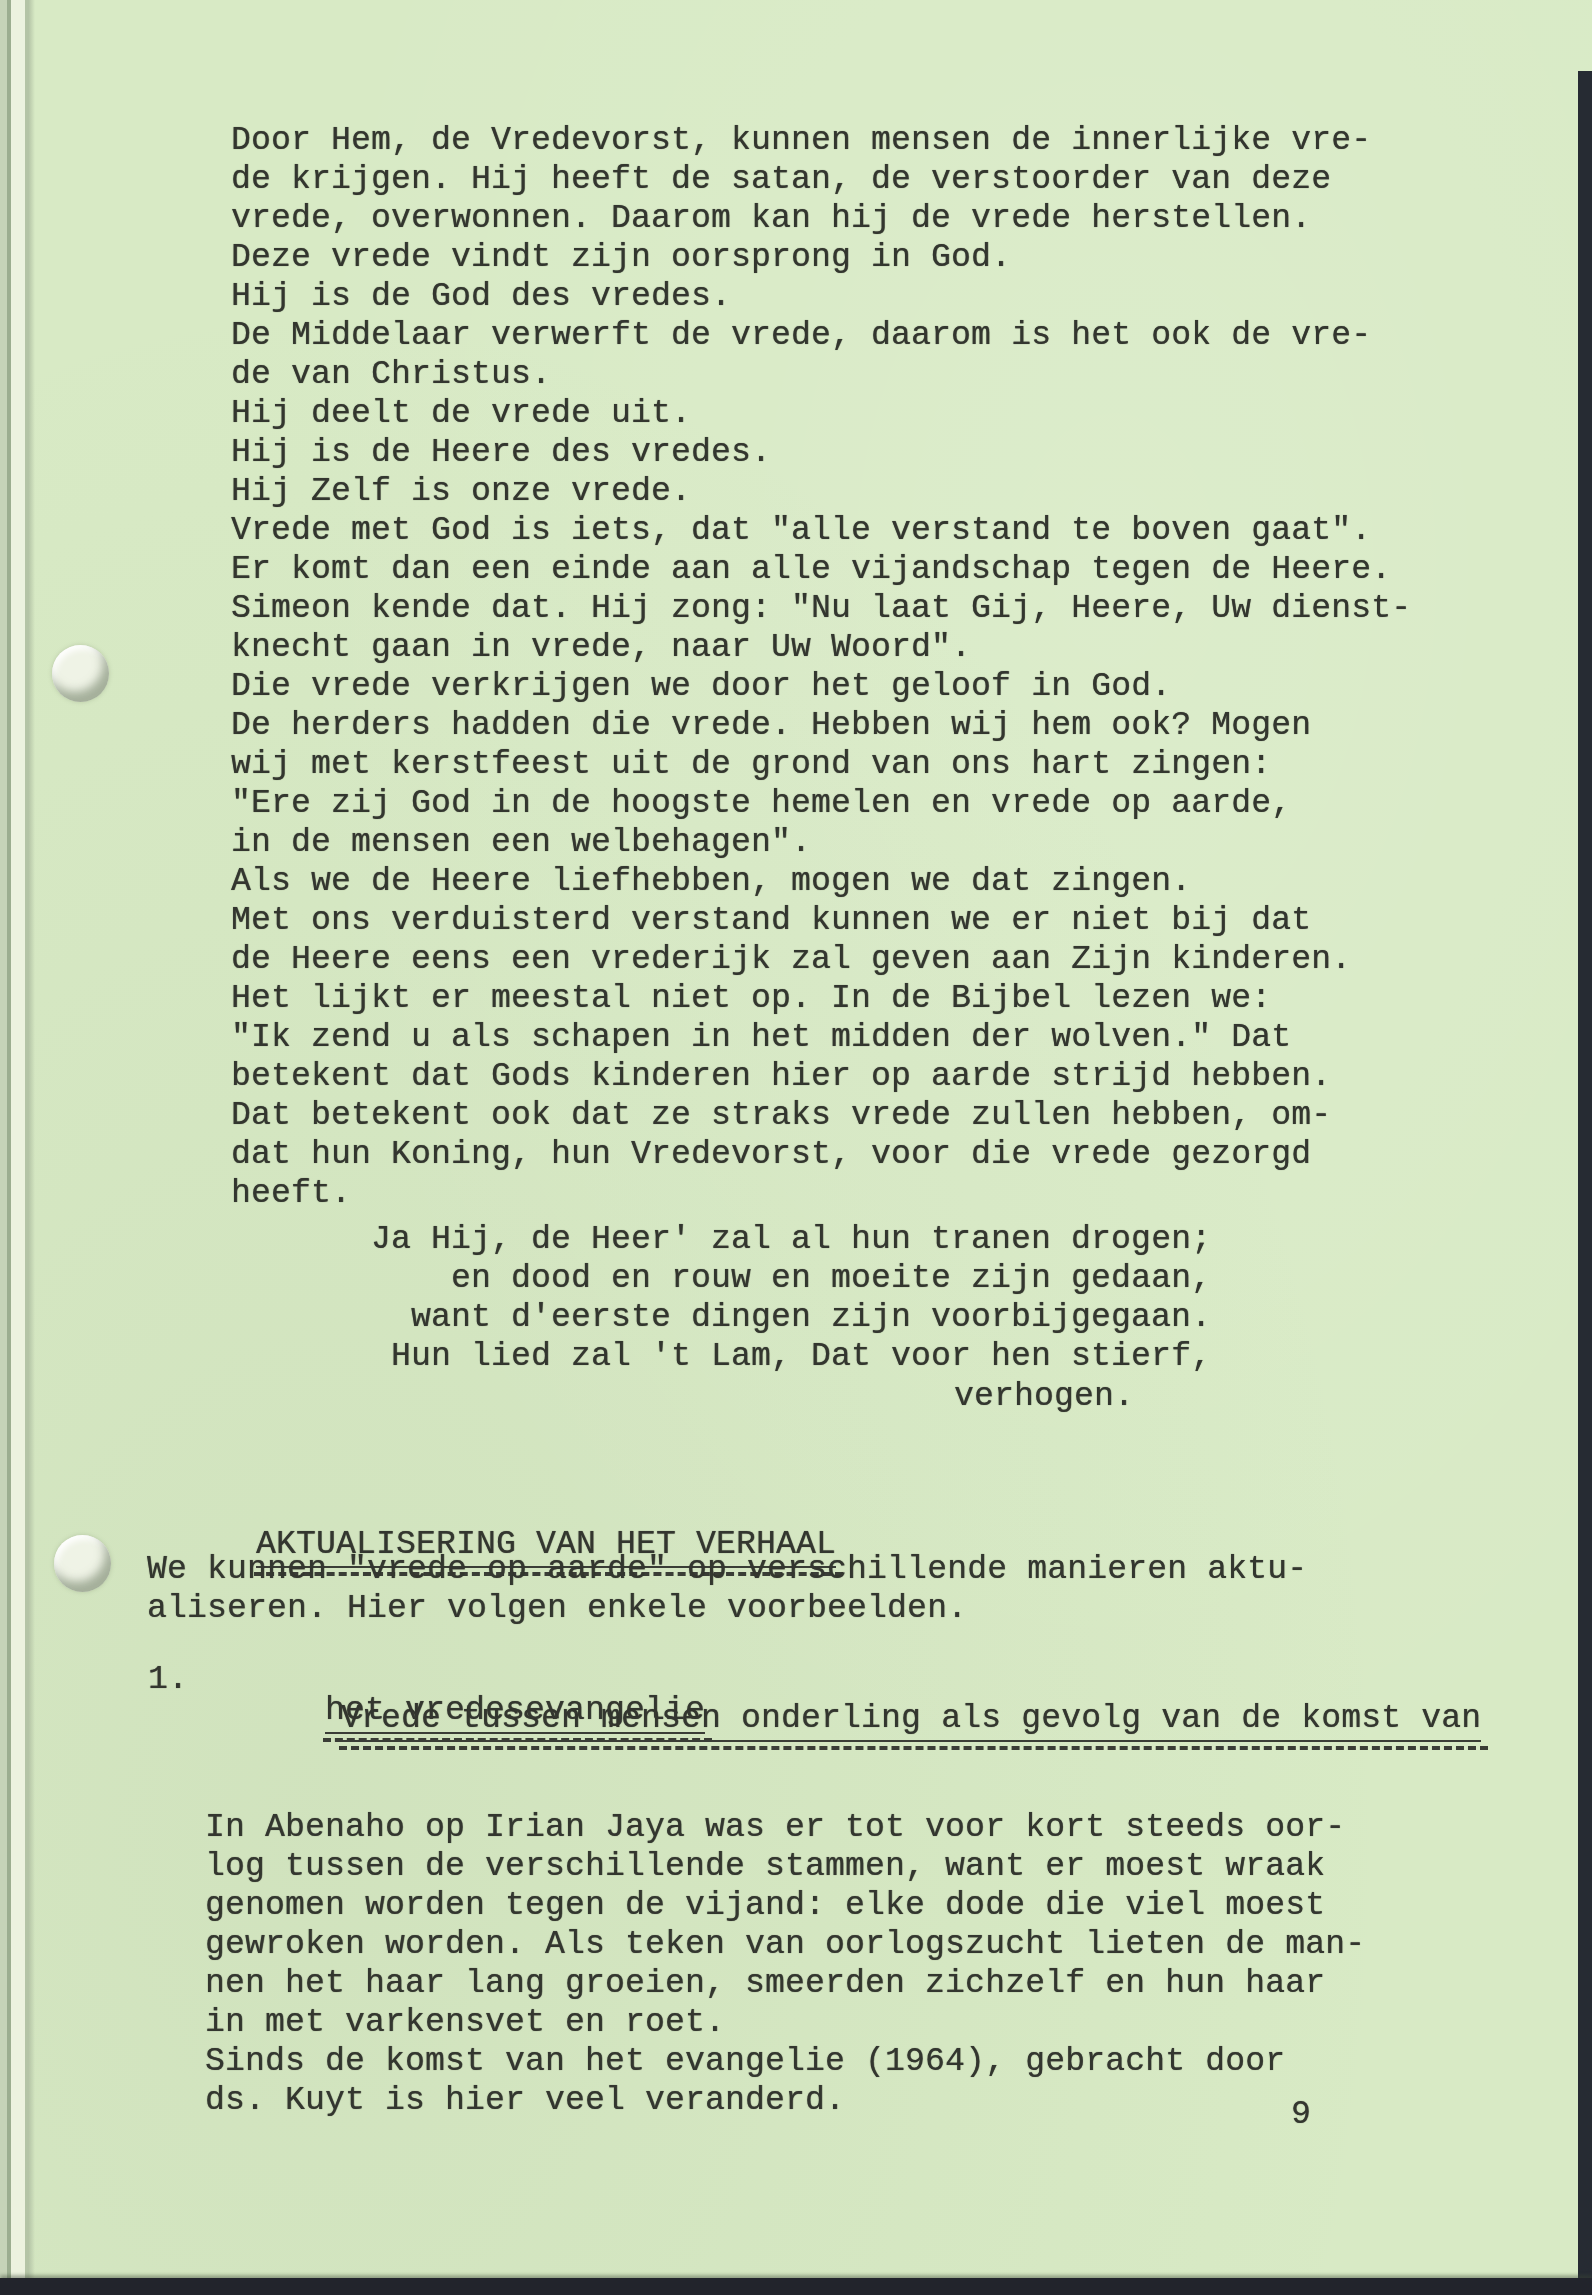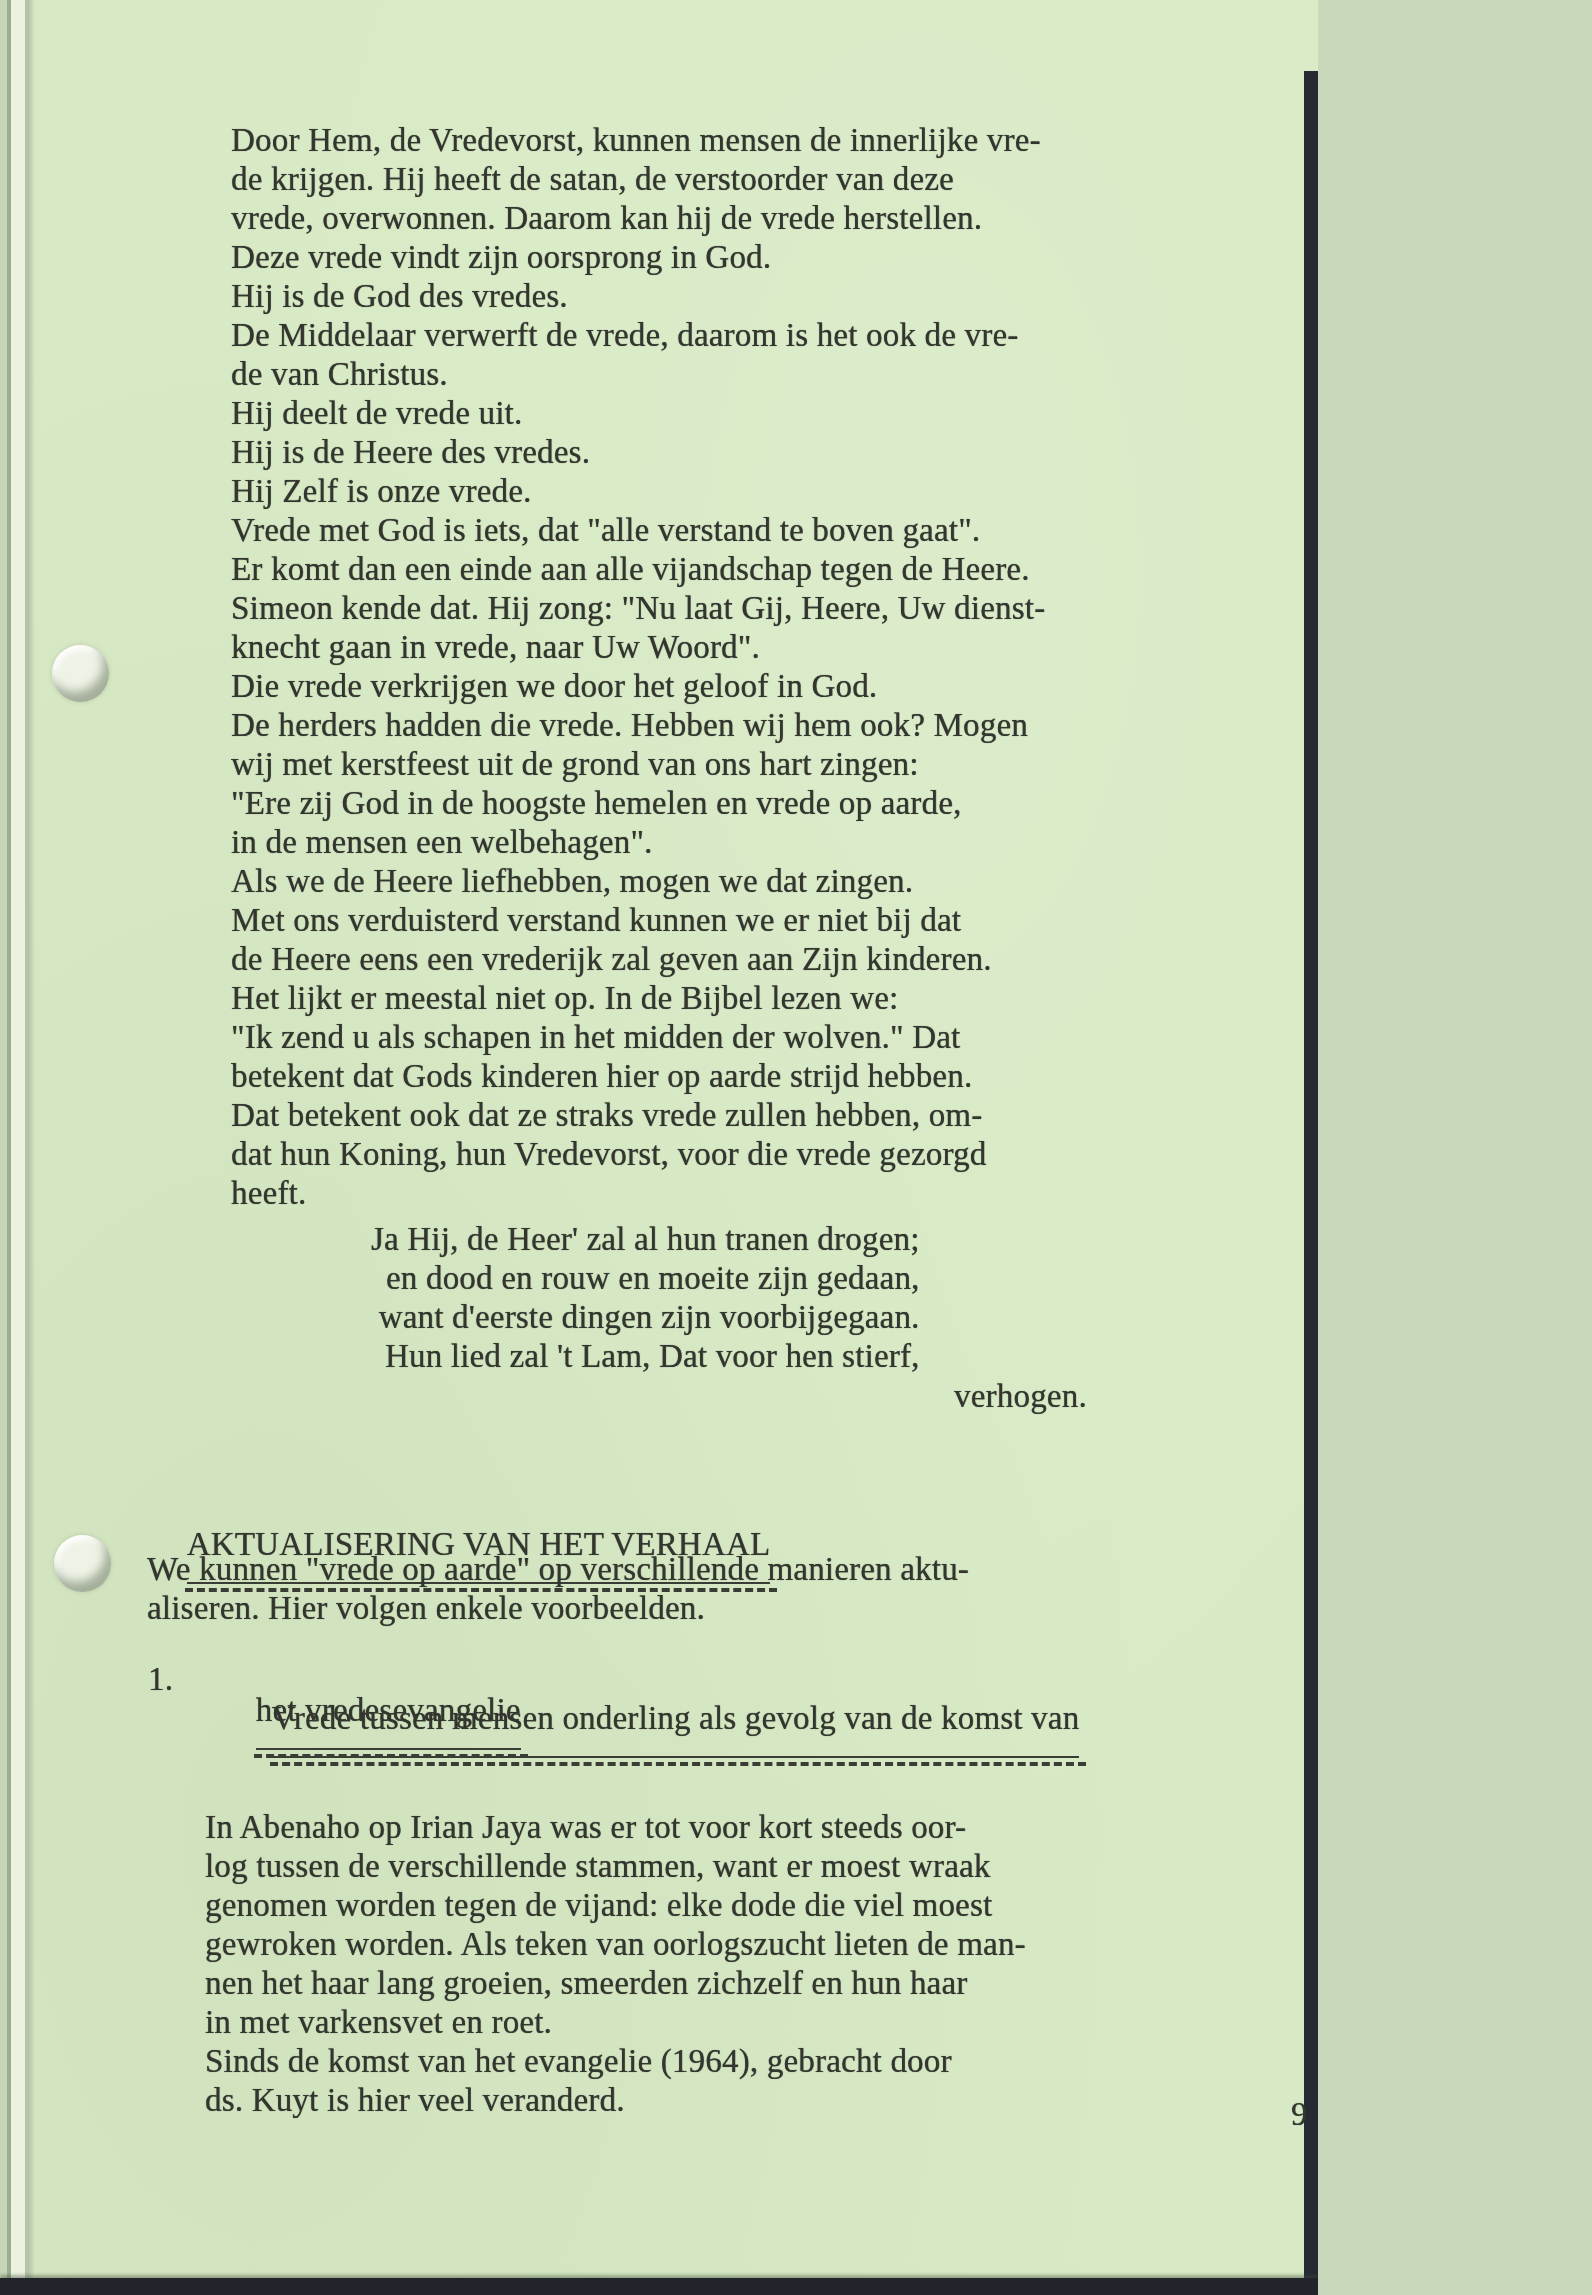--- a/index.html
+++ b/index.html
@@ -1,38 +1,38 @@
 <!DOCTYPE html>
 <html style="font-size:14px"><head>
 <meta charset="utf-8">
 <style>
   html,body{margin:0;padding:0;background:#c9d8ba;}
   .scan{
     position:relative;
-    width:1318px;height:2295px;
+    width:1592px;height:2295px;
     background:
       radial-gradient(ellipse at 70% 25%, rgba(255,255,255,0.10), rgba(255,255,255,0) 55%),
       radial-gradient(ellipse at 20% 80%, rgba(120,140,100,0.08), rgba(120,140,100,0) 60%),
       #d8eac5;
     overflow:hidden;
-    font-family:Liberation Serif, serif;
+    font-family:Liberation Mono, monospace;
     color:#33362f;
   }
   .content{filter:blur(0.3px);}
   .block{
     position:absolute;
     font-size:33px;
     line-height:39px;
     white-space:pre;
     letter-spacing:0.2px;
     text-shadow:0 0 1.1px rgba(45,48,40,0.55), 0.4px 0 0 rgba(45,48,40,0.45);
   }
   .uline{
     display:inline-block;
-    padding-bottom:18px;
+    padding-bottom:2px;
     border-bottom:2.6px solid #3a3d36;
     position:relative;
   }
   .uline::after{
     content:'';
     position:absolute;left:-1.7px;right:-7px;bottom:-9.5px;
     border-bottom:4.3px dashed #3a3d36;
   }
   
   .edge-left{

